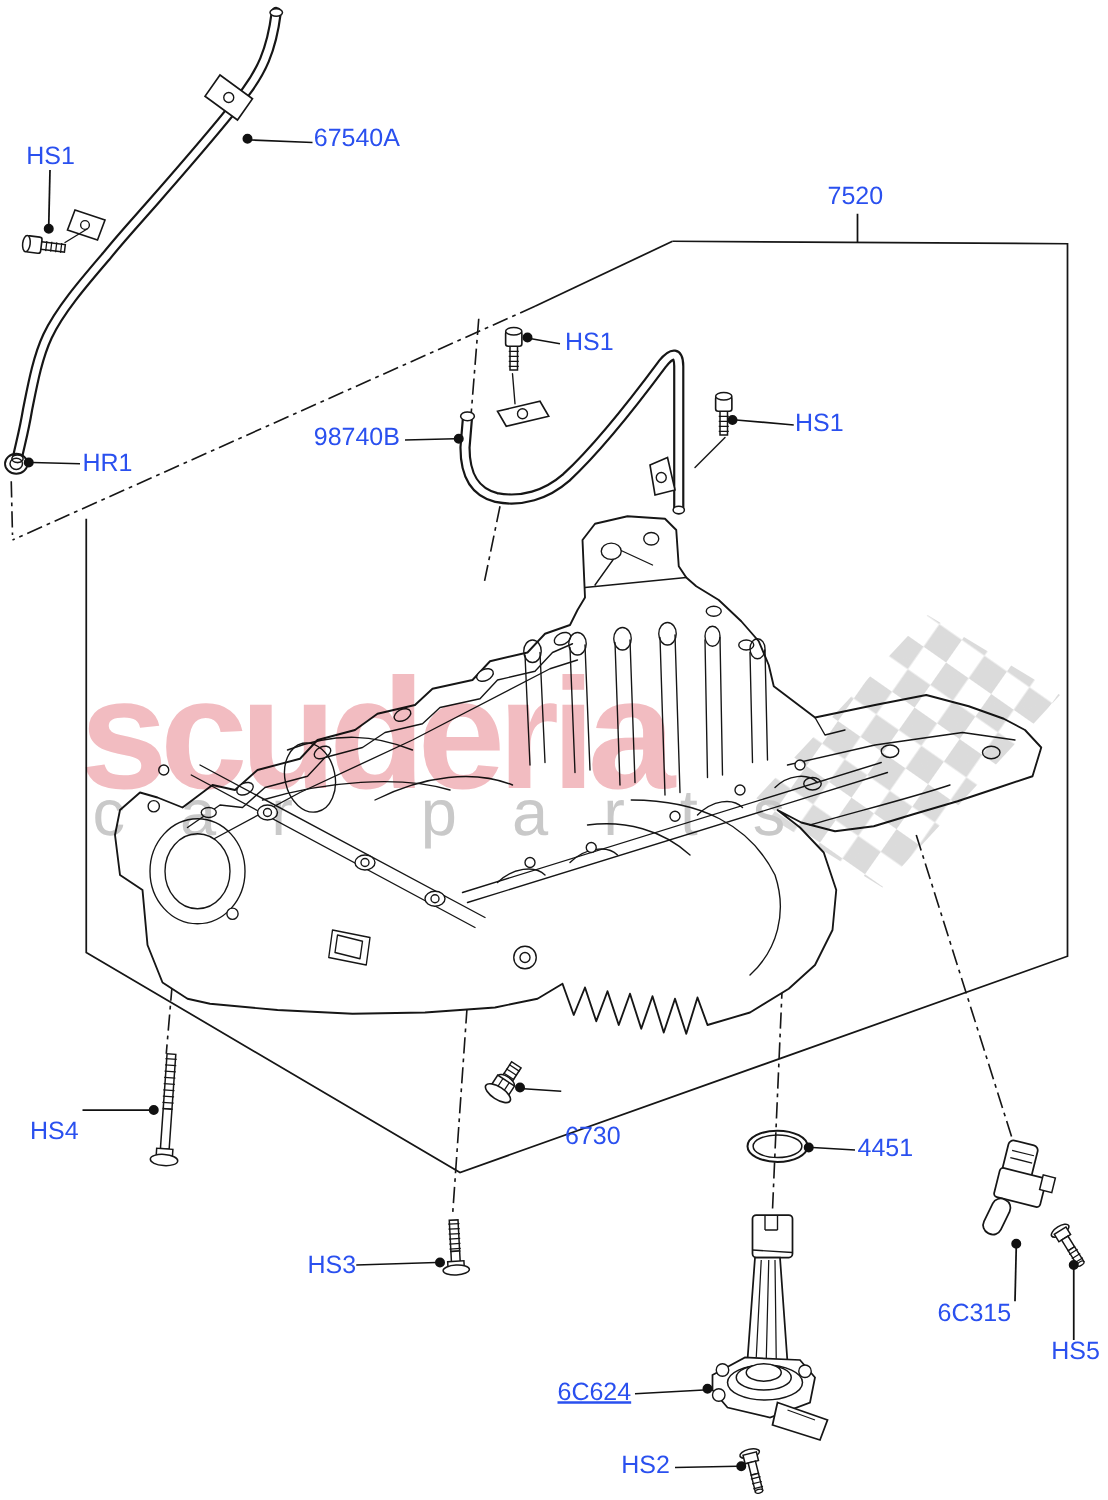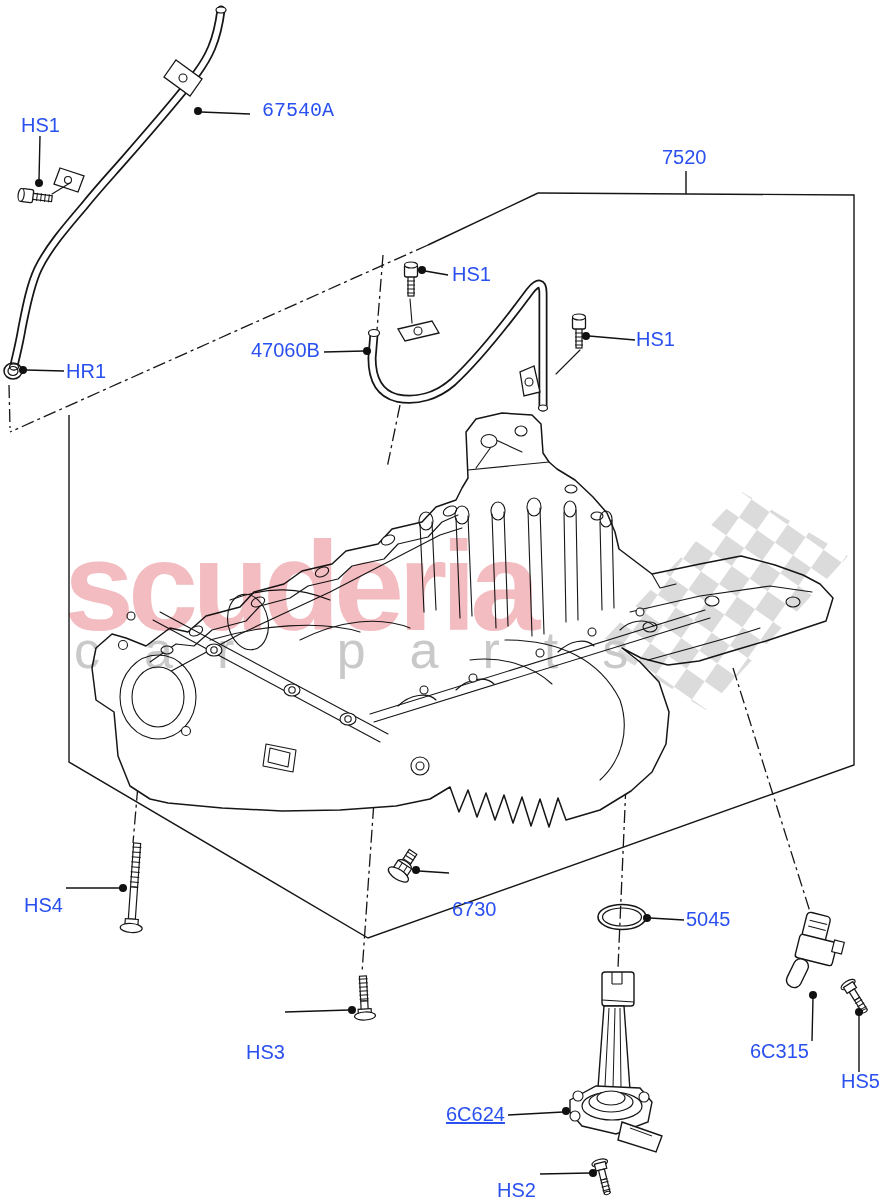--- a/index.html
+++ b/index.html
@@ -292,27 +292,27 @@
   </g>
 
   <g style="mix-blend-mode:multiply">
     <polygon points="742,492 848,556 706,710 600,644" fill="url(#chk)" opacity="0.9"></polygon>
     <text class="wm-brand" x="64" y="630" font-size="126" letter-spacing="-6" fill="#f2bcc1">scuderia</text>
     <text class="wm-tag" x="74" y="668" font-size="52" letter-spacing="44" fill="#c9c9c9">car parts</text>
   </g>
 </svg>
 
 <div class="plabel" style="left:21px;top:115px;">HS1</div>
-<div class="plabel" style="left:262px;top:101px;font-family:Liberation Mono, monospace;">67540A</div>
+<div class="plabel" style="left:251px;top:101px;">67540A</div>
 <div class="plabel" style="left:662px;top:147px;">7520</div>
 <div class="plabel" style="left:452px;top:264px;">HS1</div>
 <div class="plabel" style="left:636px;top:329px;">HS1</div>
-<div class="plabel" style="left:251px;top:340px;">47060B</div>
+<div class="plabel" style="left:251px;top:340px;">98740B</div>
 <div class="plabel" style="left:66px;top:361px;">HR1</div>
 <div class="plabel" style="left:24px;top:895px;">HS4</div>
 <div class="plabel" style="left:452px;top:862px;margin-top:37px;">6730</div>
-<div class="plabel" style="left:246px;top:1042px;">HS3</div>
-<div class="plabel" style="left:686px;top:909px;">5045</div>
+<div class="plabel" style="left:246px;top:1002px;">HS3</div>
+<div class="plabel" style="left:686px;top:909px;">4451</div>
 <div class="plabel" style="left:750px;top:1041px;">6C315</div>
 <div class="plabel" style="left:841px;top:1071px;">HS5</div>
 <div class="plabel" style="left:446px;top:1104px;text-decoration:underline;">6C624</div>
-<div class="plabel" style="left:497px;top:1162px;margin-top:18px;">HS2</div>
+<div class="plabel" style="left:497px;top:1162px;">HS2</div>
 </div>
 
 </body></html>

